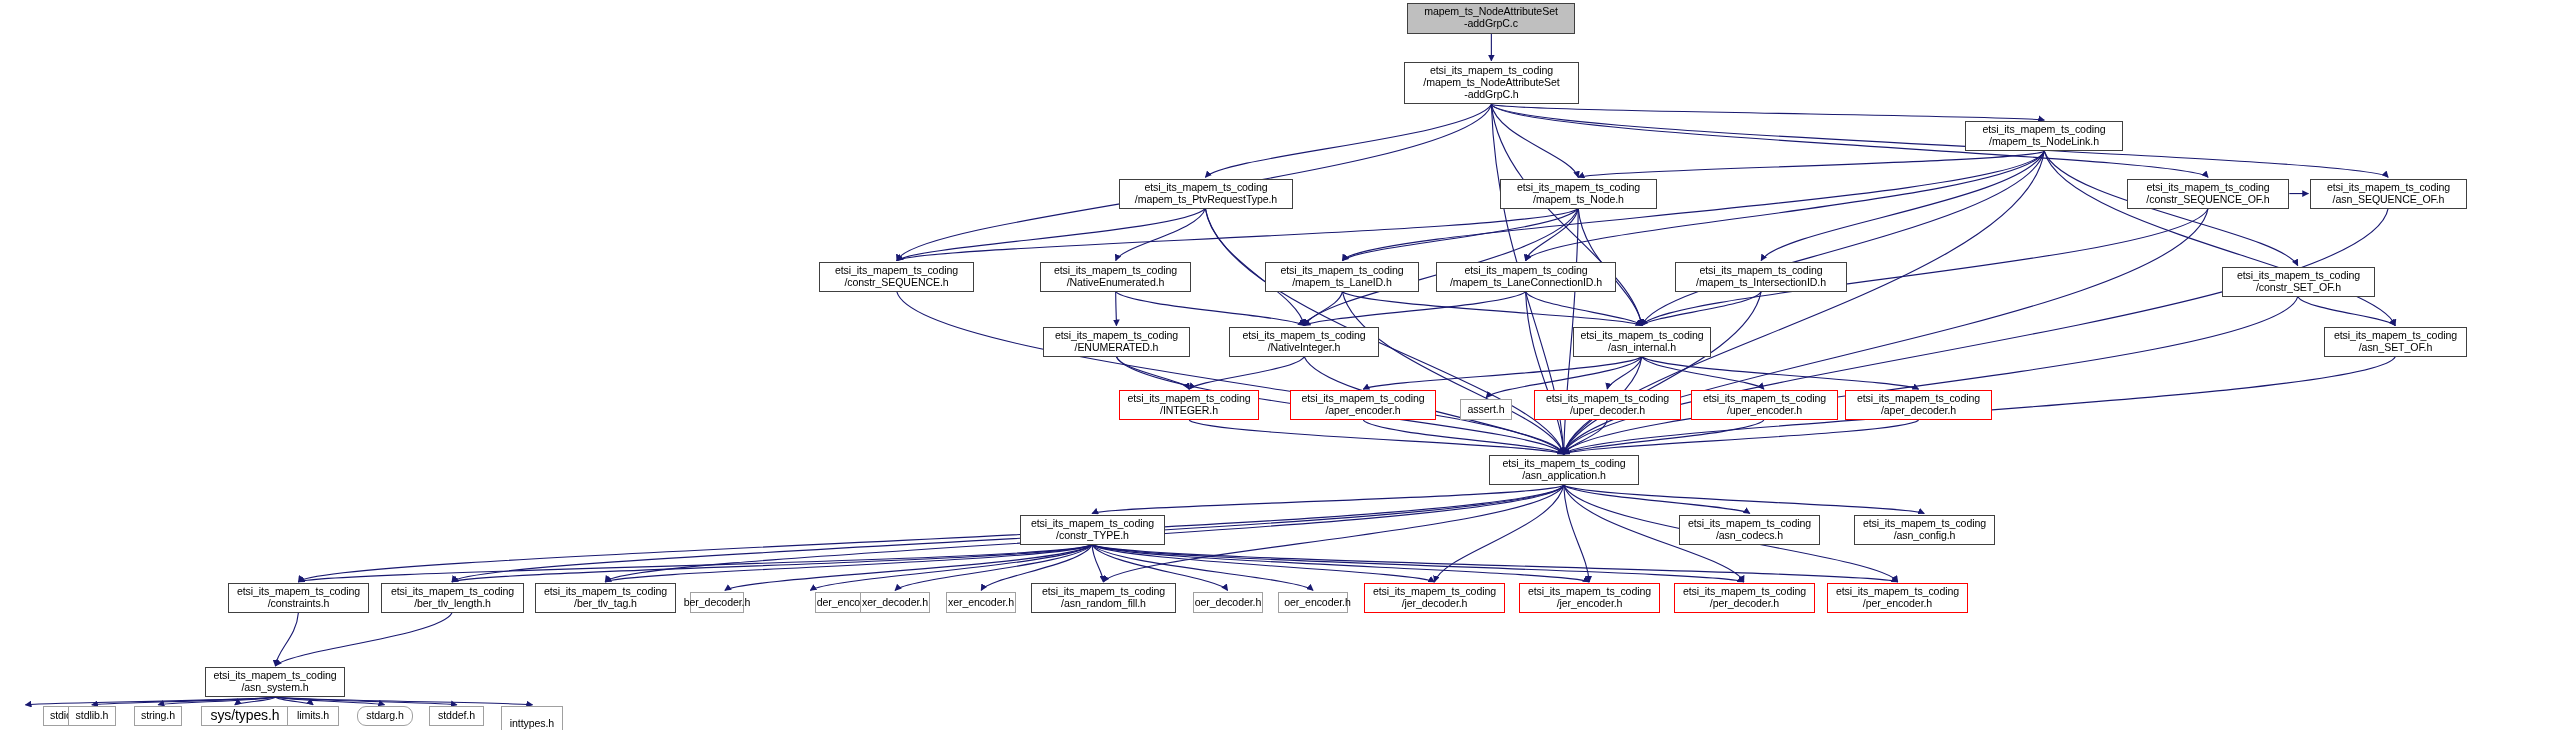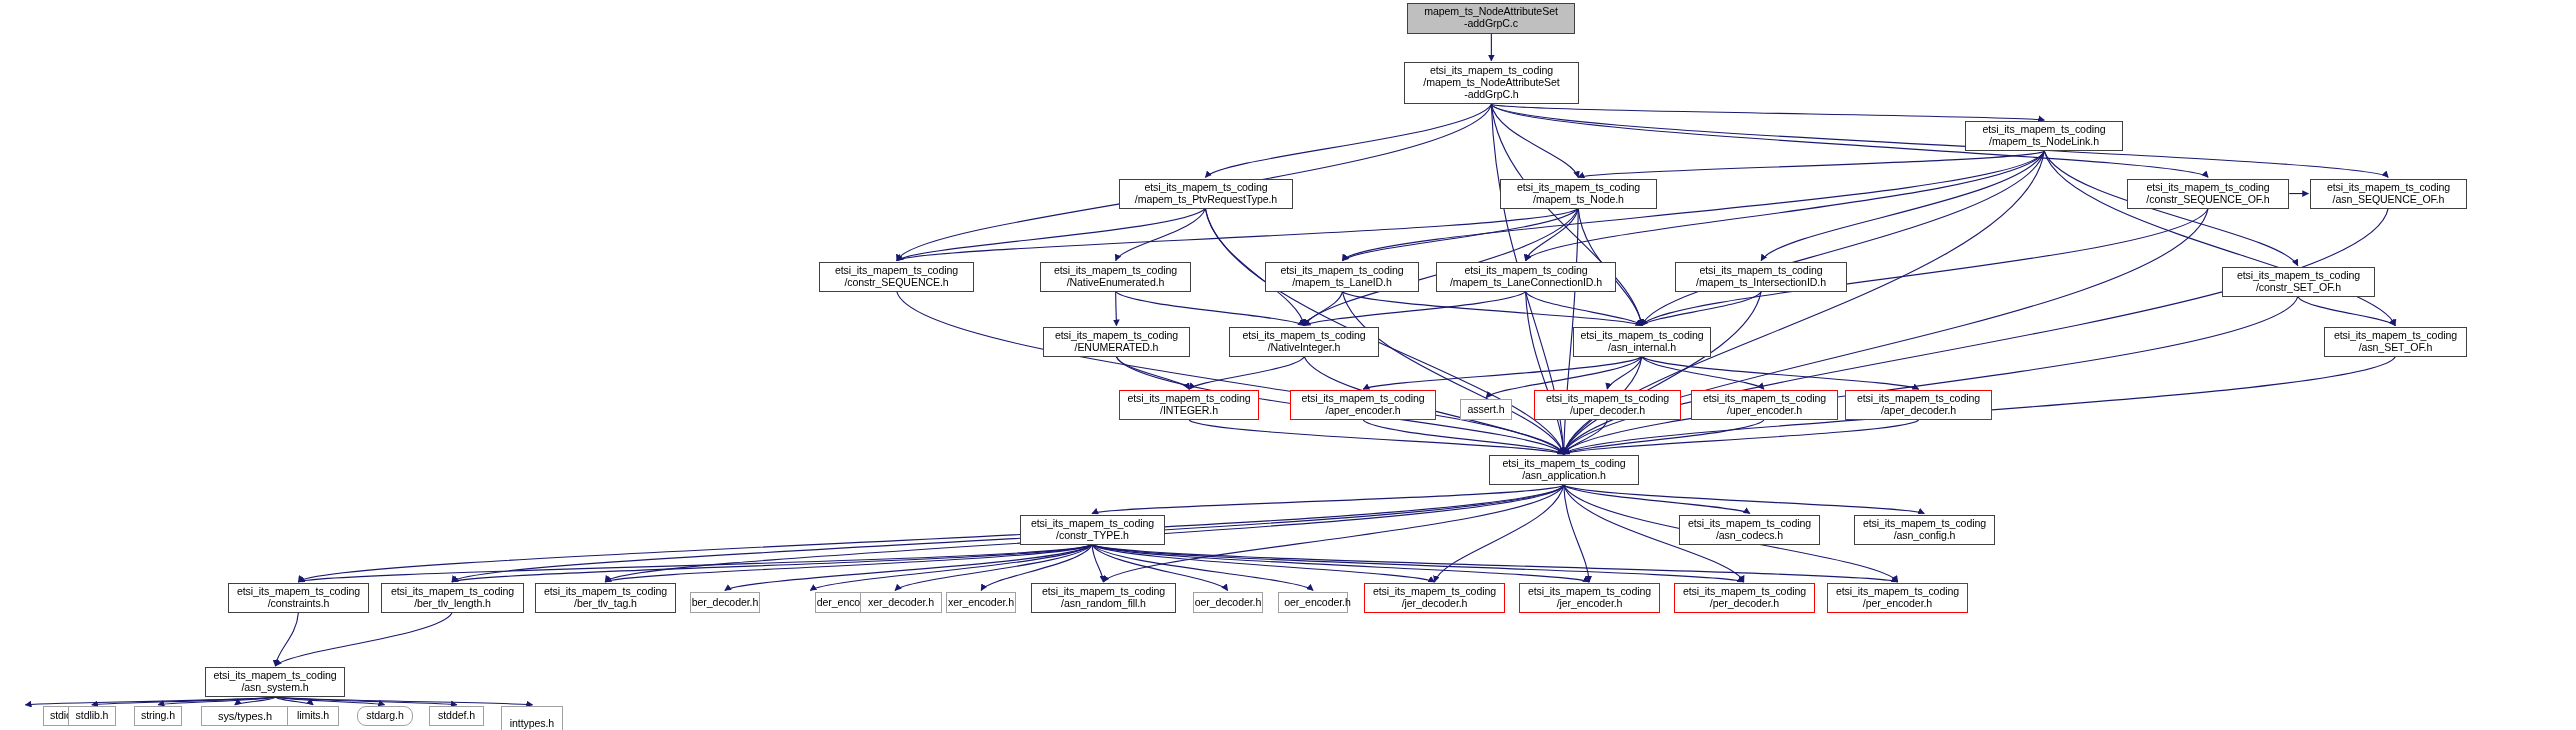--- a/index.html
+++ b/index.html
@@ -212,41 +212,41 @@
       <div class="node plain" style="left: 1679px; top: 515px; width: 141px; height: 30px; font-size: 10.6px;">etsi_its_mapem_ts_coding
 /asn_codecs.h</div>
       <div class="node plain" style="left: 1854px; top: 515px; width: 141px; height: 30px; font-size: 10.6px;">etsi_its_mapem_ts_coding
 /asn_config.h</div>
       <div class="node plain" style="left: 228px; top: 583px; width: 141px; height: 30px; font-size: 10.6px;">etsi_its_mapem_ts_coding
 /constraints.h</div>
       <div class="node plain" style="left: 381px; top: 583px; width: 143px; height: 30px; font-size: 10.6px;">etsi_its_mapem_ts_coding
 /ber_tlv_length.h</div>
       <div class="node plain" style="left: 535px; top: 583px; width: 141px; height: 30px; font-size: 10.6px;">etsi_its_mapem_ts_coding
 /ber_tlv_tag.h</div>
-      <div class="node grey" style="left: 690px; top: 592px; width: 70px; height: 21px; font-size: 10.6px;">ber_decoder.h</div>
+      <div class="node grey" style="left: 690px; top: 592px; width: 54px; height: 21px; font-size: 10.6px;">ber_decoder.h</div>
       <div class="node grey" style="left: 775px; top: 592px; width: 70px; height: 21px; font-size: 10.6px; margin-left: 40px;">der_encoder.h</div>
-      <div class="node grey" style="left: 860px; top: 592px; width: 82px; height: 21px; font-size: 10.6px;">xer_decoder.h</div>
+      <div class="node grey" style="left: 860px; top: 592px; width: 70px; height: 21px; font-size: 10.6px;">xer_decoder.h</div>
       <div class="node grey" style="left: 946px; top: 592px; width: 70px; height: 21px; font-size: 10.6px;">xer_encoder.h</div>
       <div class="node plain" style="left: 1031px; top: 583px; width: 145px; height: 30px; font-size: 10.6px;">etsi_its_mapem_ts_coding
 /asn_random_fill.h</div>
       <div class="node grey" style="left: 1193px; top: 592px; width: 70px; height: 21px; font-size: 10.6px;">oer_decoder.h</div>
       <div class="node grey" style="left: 1278px; top: 592px; width: 70px; height: 21px; font-size: 10.6px; padding-left: 9px;">oer_encoder.h</div>
       <div class="node red" style="left: 1364px; top: 583px; width: 141px; height: 30px; font-size: 10.6px;">etsi_its_mapem_ts_coding
 /jer_decoder.h</div>
       <div class="node red" style="left: 1519px; top: 583px; width: 141px; height: 30px; font-size: 10.6px;">etsi_its_mapem_ts_coding
 /jer_encoder.h</div>
       <div class="node red" style="left: 1674px; top: 583px; width: 141px; height: 30px; font-size: 10.6px;">etsi_its_mapem_ts_coding
 /per_decoder.h</div>
       <div class="node red" style="left: 1827px; top: 583px; width: 141px; height: 30px; font-size: 10.6px;">etsi_its_mapem_ts_coding
 /per_encoder.h</div>
       <div class="node plain" style="left: 205px; top: 667px; width: 140px; height: 30px; font-size: 10.6px;">etsi_its_mapem_ts_coding
 /asn_system.h</div>
       <div class="node grey" style="left: 2.8px; top: 706px; width: 45px; height: 20px; font-size: 10.6px; margin-left: 40px;">stdio.h</div>
       <div class="node grey" style="left: 68px; top: 706px; width: 48px; height: 20px; font-size: 10.6px;">stdlib.h</div>
       <div class="node grey" style="left: 134px; top: 706px; width: 48px; height: 20px; font-size: 10.6px;">string.h</div>
-      <div class="node grey" style="left: 201px; top: 706px; width: 88px; height: 20px; font-size: 11px;">sys/types.h</div>
+      <div class="node grey" style="left: 201px; top: 706px; width: 88px; height: 20px; font-size: 14px;">sys/types.h</div>
       <div class="node grey" style="left: 287px; top: 706px; width: 52px; height: 20px; font-size: 10.6px;">limits.h</div>
       <div class="node grey" style="left: 357px; top: 706px; width: 56px; height: 20px; font-size: 10.6px; border-radius: 9px;">stdarg.h</div>
       <div class="node grey" style="left: 429px; top: 706px; width: 55px; height: 20px; font-size: 10.6px;">stddef.h</div>
       <div class="node grey" style="left: 501px; top: 706px; width: 62px; height: 36px; font-size: 10.6px;">inttypes.h</div>
     </div>
 </div>
 
 
 </body></html>

